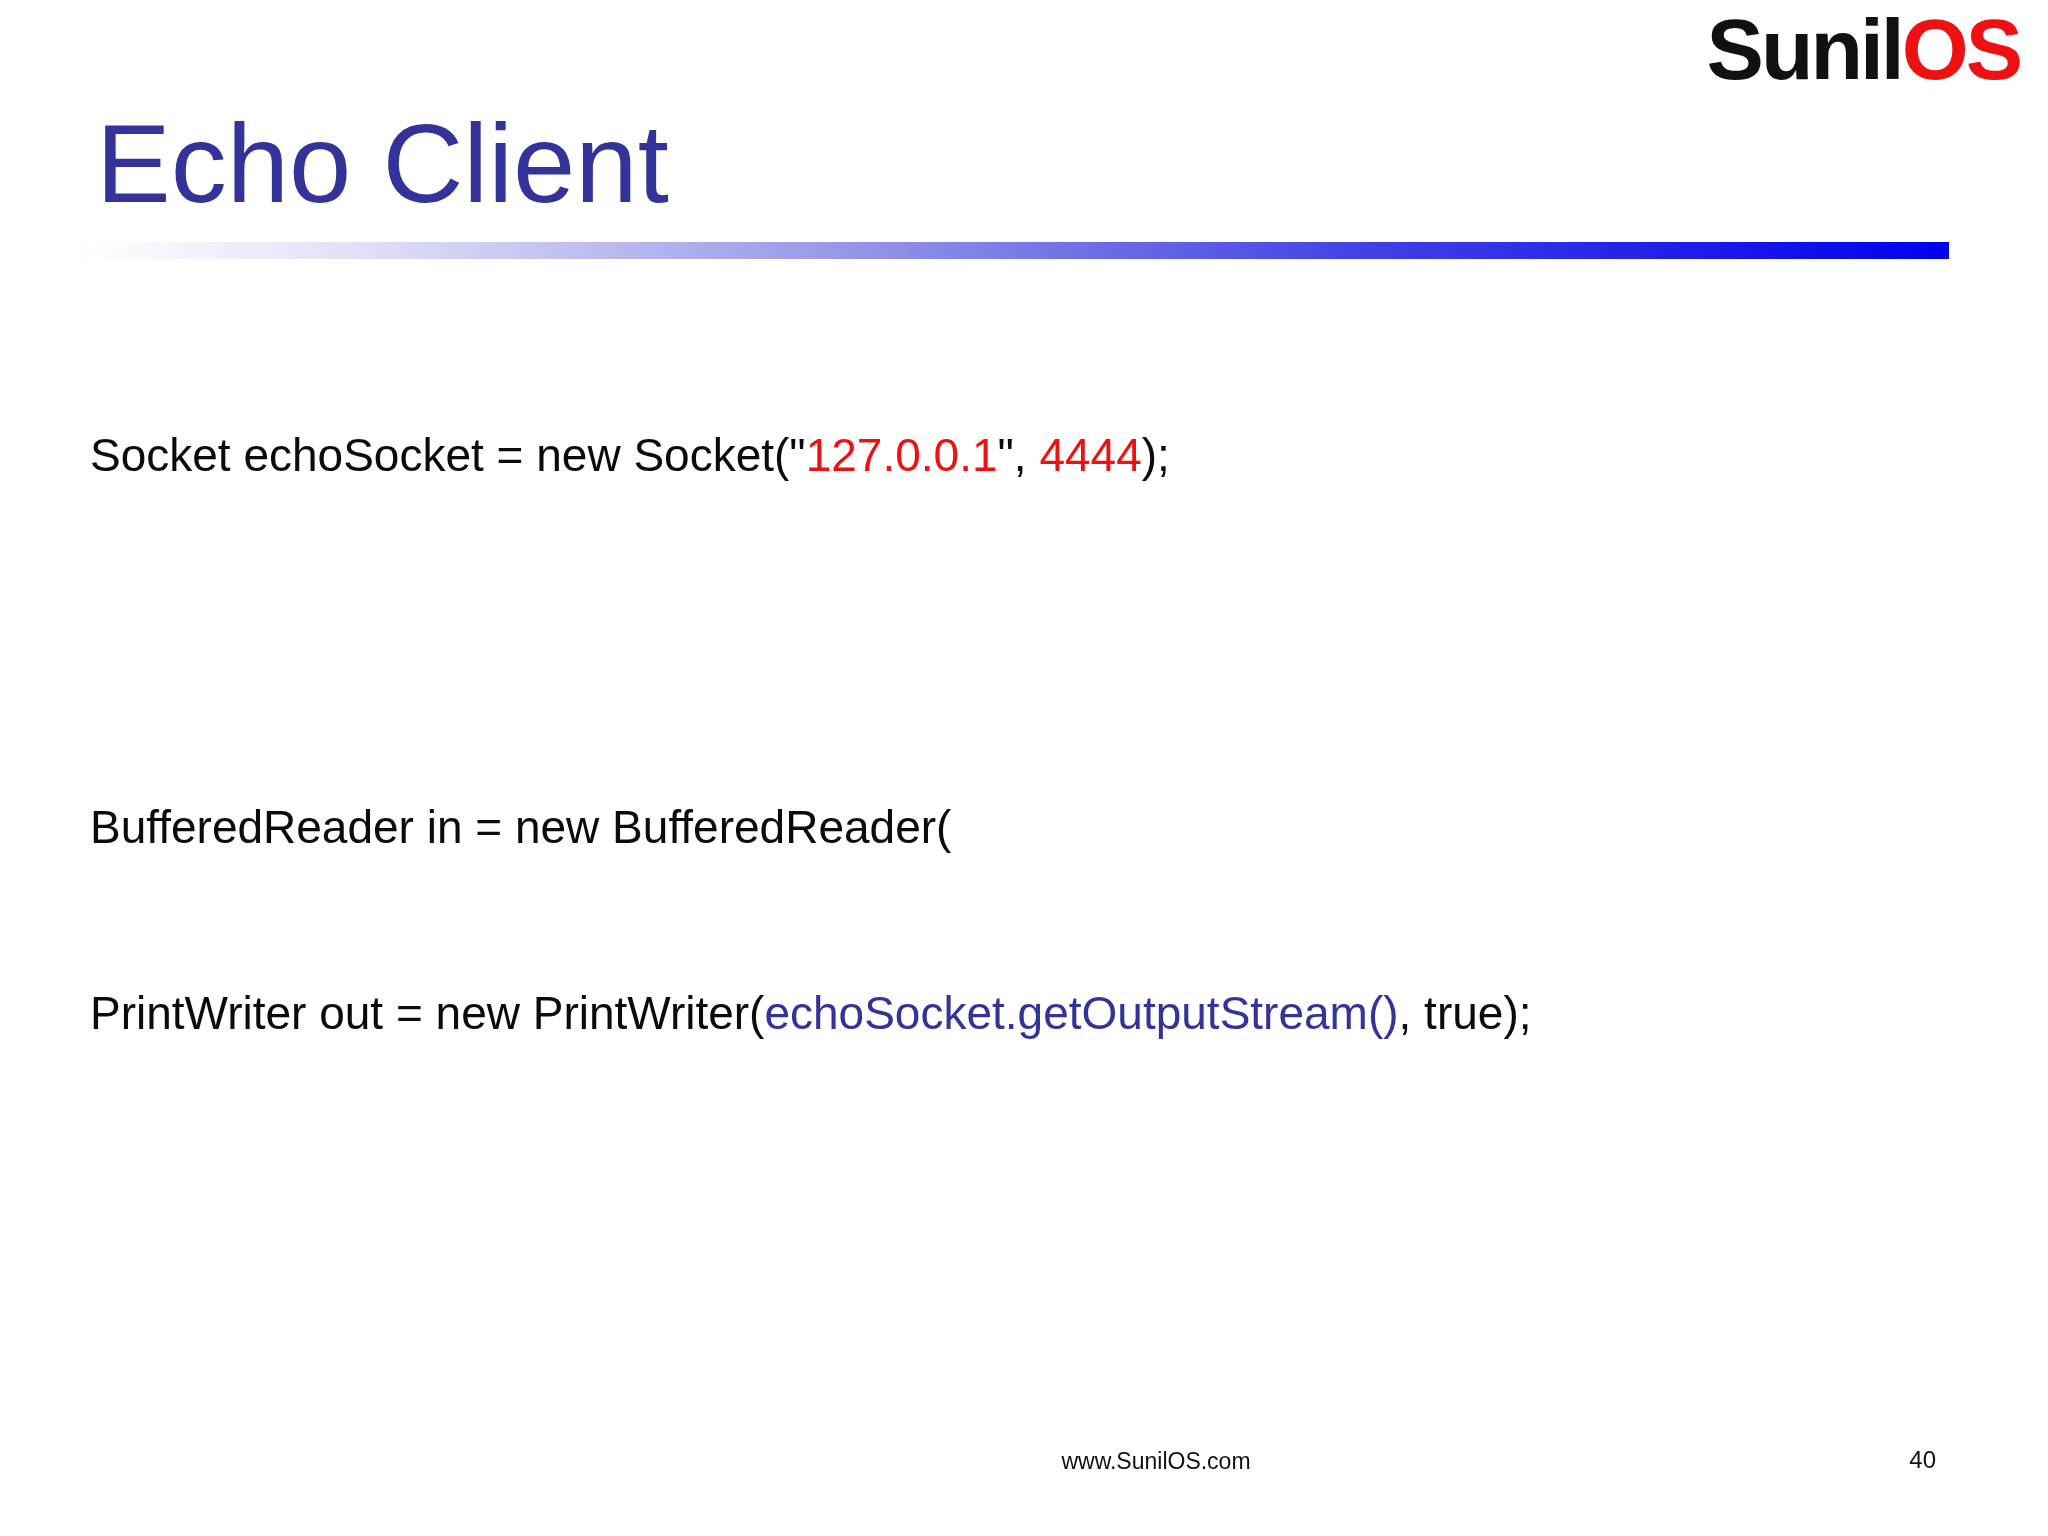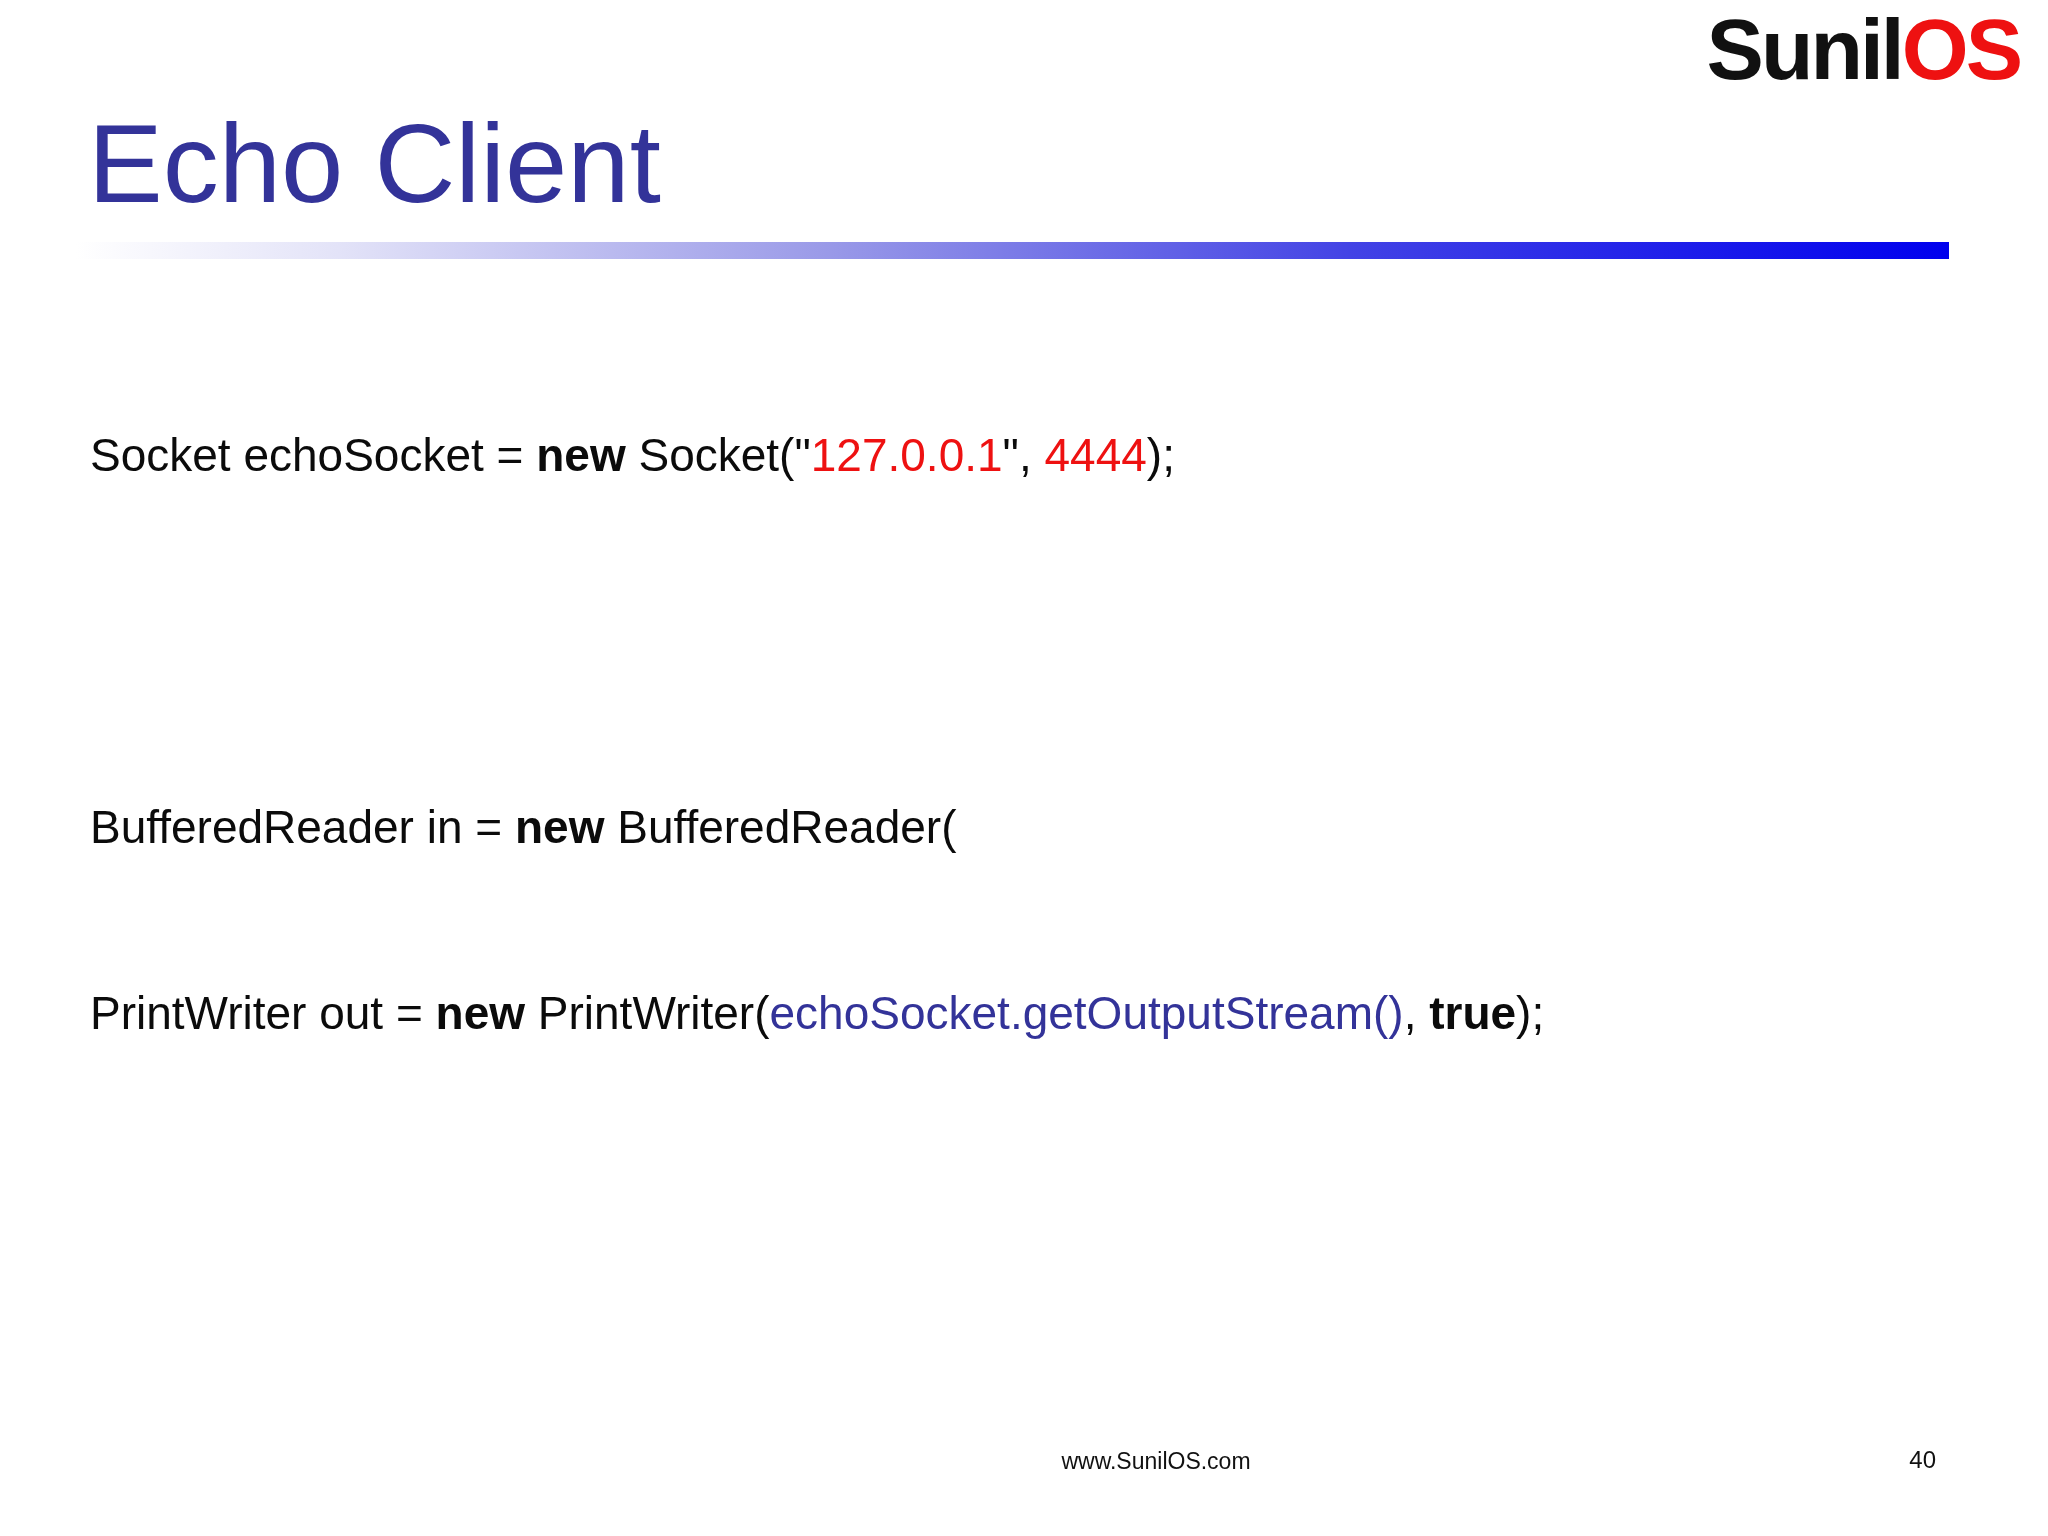--- a/index.html
+++ b/index.html
@@ -23,41 +23,41 @@
   
   .logo{
     position:absolute;top:6px;right:28px;
     font-size:86px;font-weight:bold;letter-spacing:-3px;
     line-height:1.0;white-space:nowrap;
   }
   .logo .black{color:#111111;}
   .logo .red{color:var(--logo-red);}
   
   .title{
-    position:absolute;top:100px;left:88px;
+    position:absolute;top:100px;left:96px;
     font-size:112px;line-height:1.15;
     color:var(--title-blue);
     letter-spacing:0px;
   }
   
   .rule{
     position:absolute;top:242px;left:76px;
     width:1873px;height:17px;
     background:linear-gradient(90deg,#ffffff 0%,#e3e3f8 14%,#9a9ae8 40%,#4343e5 68%,var(--bar-blue) 100%);
   }
   
   .code{
     position:absolute;top:300px;left:90px;right:40px;
     font-size:46px;line-height:62px;
     white-space:pre;
   }
   .ln{min-height:62px;}
   .spacer{height:62px;}
   .ind1{padding-left:78px;}
-  .b{font-weight:bold;}
+  .b{font-weight:normal;}
   .r{color:var(--code-red);margin-top:20px;}
   .u{color:var(--code-blue);}
   
   .footer-site{
     position:absolute;top:1448px;left:280px;right:16px;
     text-align:center;font-size:23px;color:#111;
   }
   .page-number{
     position:absolute;top:1446px;right:112px;
     font-size:24px;color:#111;

